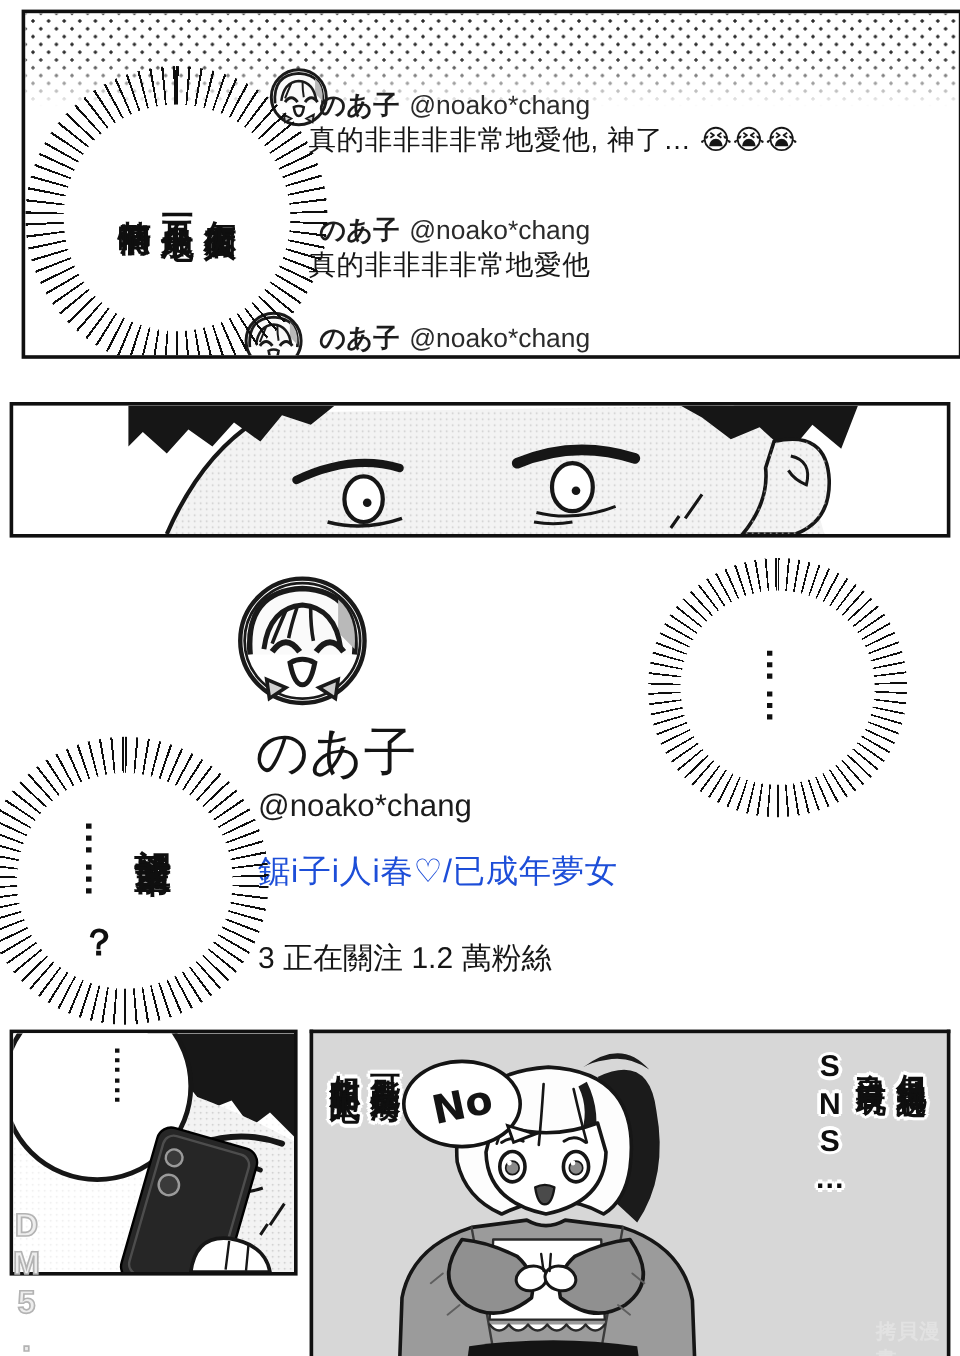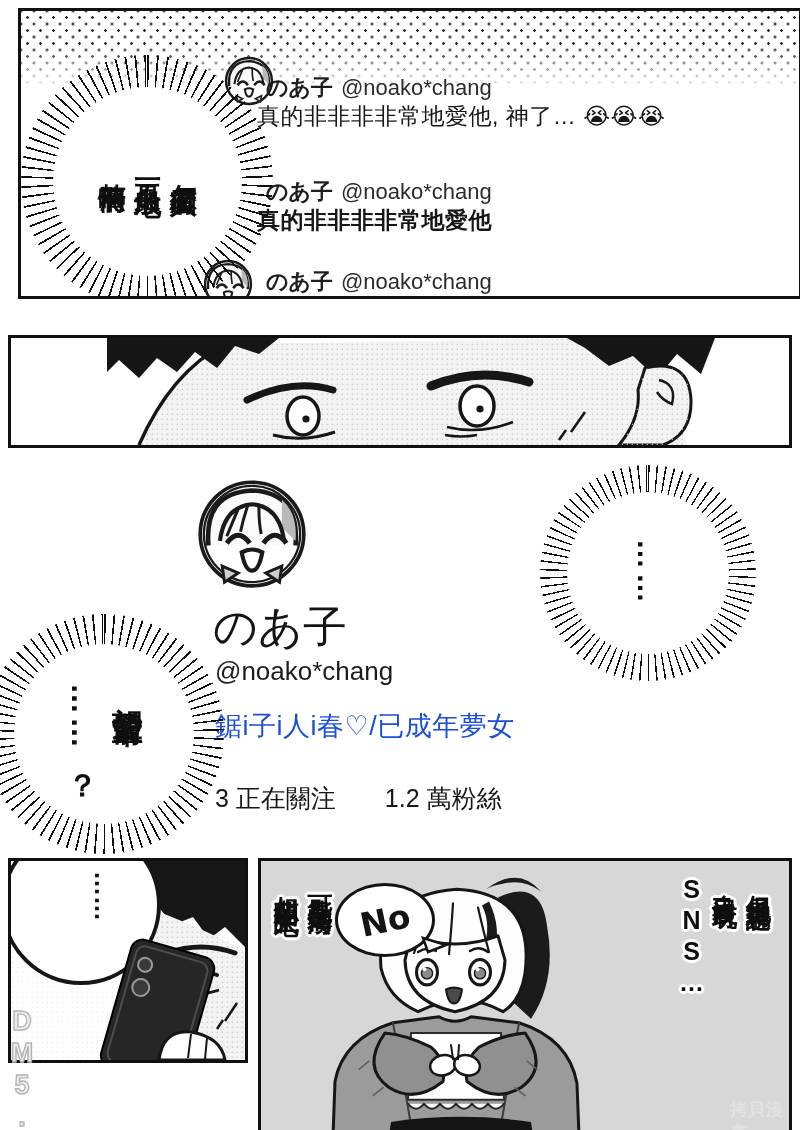--- a/index.html
+++ b/index.html
@@ -40,21 +40,21 @@
   
   #panel-eyes{left:8px;top:335px;width:784px;height:113px;}
   #panel-eyes svg{display:block;width:100%;height:100%;}
 
   
   .avatar-lg{position:absolute;left:197px;top:479px;width:110px;height:110px;}
   #profile-name{position:absolute;left:213px;top:598px;font-size:44px;font-weight:500;color:#141414;}
   #profile-handle{position:absolute;left:215px;top:656px;font-size:26px;color:#1c1c1c;}
   #profile-bio{position:absolute;left:215px;top:708px;font-size:27px;color:#1d4ed8;letter-spacing:.5px;}
   #profile-stats{position:absolute;left:215px;top:782px;font-size:25px;color:#161616;}
-  #profile-stats .followers{margin-left:42px;}
+  #profile-stats .followers{}
 
   
   #panel-phone{left:8px;top:858px;width:240px;height:205px;}
   #panel-phone svg{display:block;width:100%;height:100%;}
   #phone-dots{position:absolute;left:78px;top:10px;font-size:25px;font-weight:700;}
 
   #panel-girl{left:258px;top:858px;width:534px;height:272px;background:#d7d7d7;border-bottom:none;}
   #panel-girl svg.scene{position:absolute;left:0;top:0;width:100%;height:100%;}
   .narration{position:absolute;font-size:25px;line-height:1.35;letter-spacing:3px;
     text-shadow:-2px -2px 0 #fff,2px -2px 0 #fff,-2px 2px 0 #fff,2px 2px 0 #fff,
@@ -97,21 +97,21 @@
       <span>のあ子</span><span class="handle">@noako*chang</span>
     </div>
     <div class="tweet-body" style="left:236px;top:90px;">
       <span>真的非非非非常地愛他, 神了…</span>
       <span>😭😭😭</span>
     </div>
 
     <div class="tweet-name" style="left:245px;top:166px;">
       <span>のあ子</span><span class="handle">@noako*chang</span>
     </div>
-    <div class="tweet-body" style="left:236px;top:194px;font-weight:bold;">
+    <div class="tweet-body" style="left:236px;top:194px;">
       <span>真的非非非非常地愛他</span>
     </div>
 
     <svg class="mini-avatar" style="left:182px;top:248px;" viewBox="0 0 48 48">
       <circle cx="24" cy="24" r="22" fill="#fff" stroke="#1a1a1a" stroke-width="2.4"></circle>
       <path d="M5,29 Q3,6 24,5 Q45,6 43,29" fill="#fafafa" stroke="#1a1a1a" stroke-width="2.2"></path>
       <path d="M37,9 Q44,15 43,27 L37,21 Z" fill="#b9b9b9"></path>
       <path d="M10,27 Q12,12 24,11 Q36,12 38,27" fill="none" stroke="#1a1a1a" stroke-width="2"></path>
       <path d="M18,13 Q15,20 13,25 M27,12 Q27,19 28,24" fill="none" stroke="#1a1a1a" stroke-width="1.6"></path>
       <path d="M13,28 Q18,21 23,28" fill="none" stroke="#1a1a1a" stroke-width="2.4"></path>

